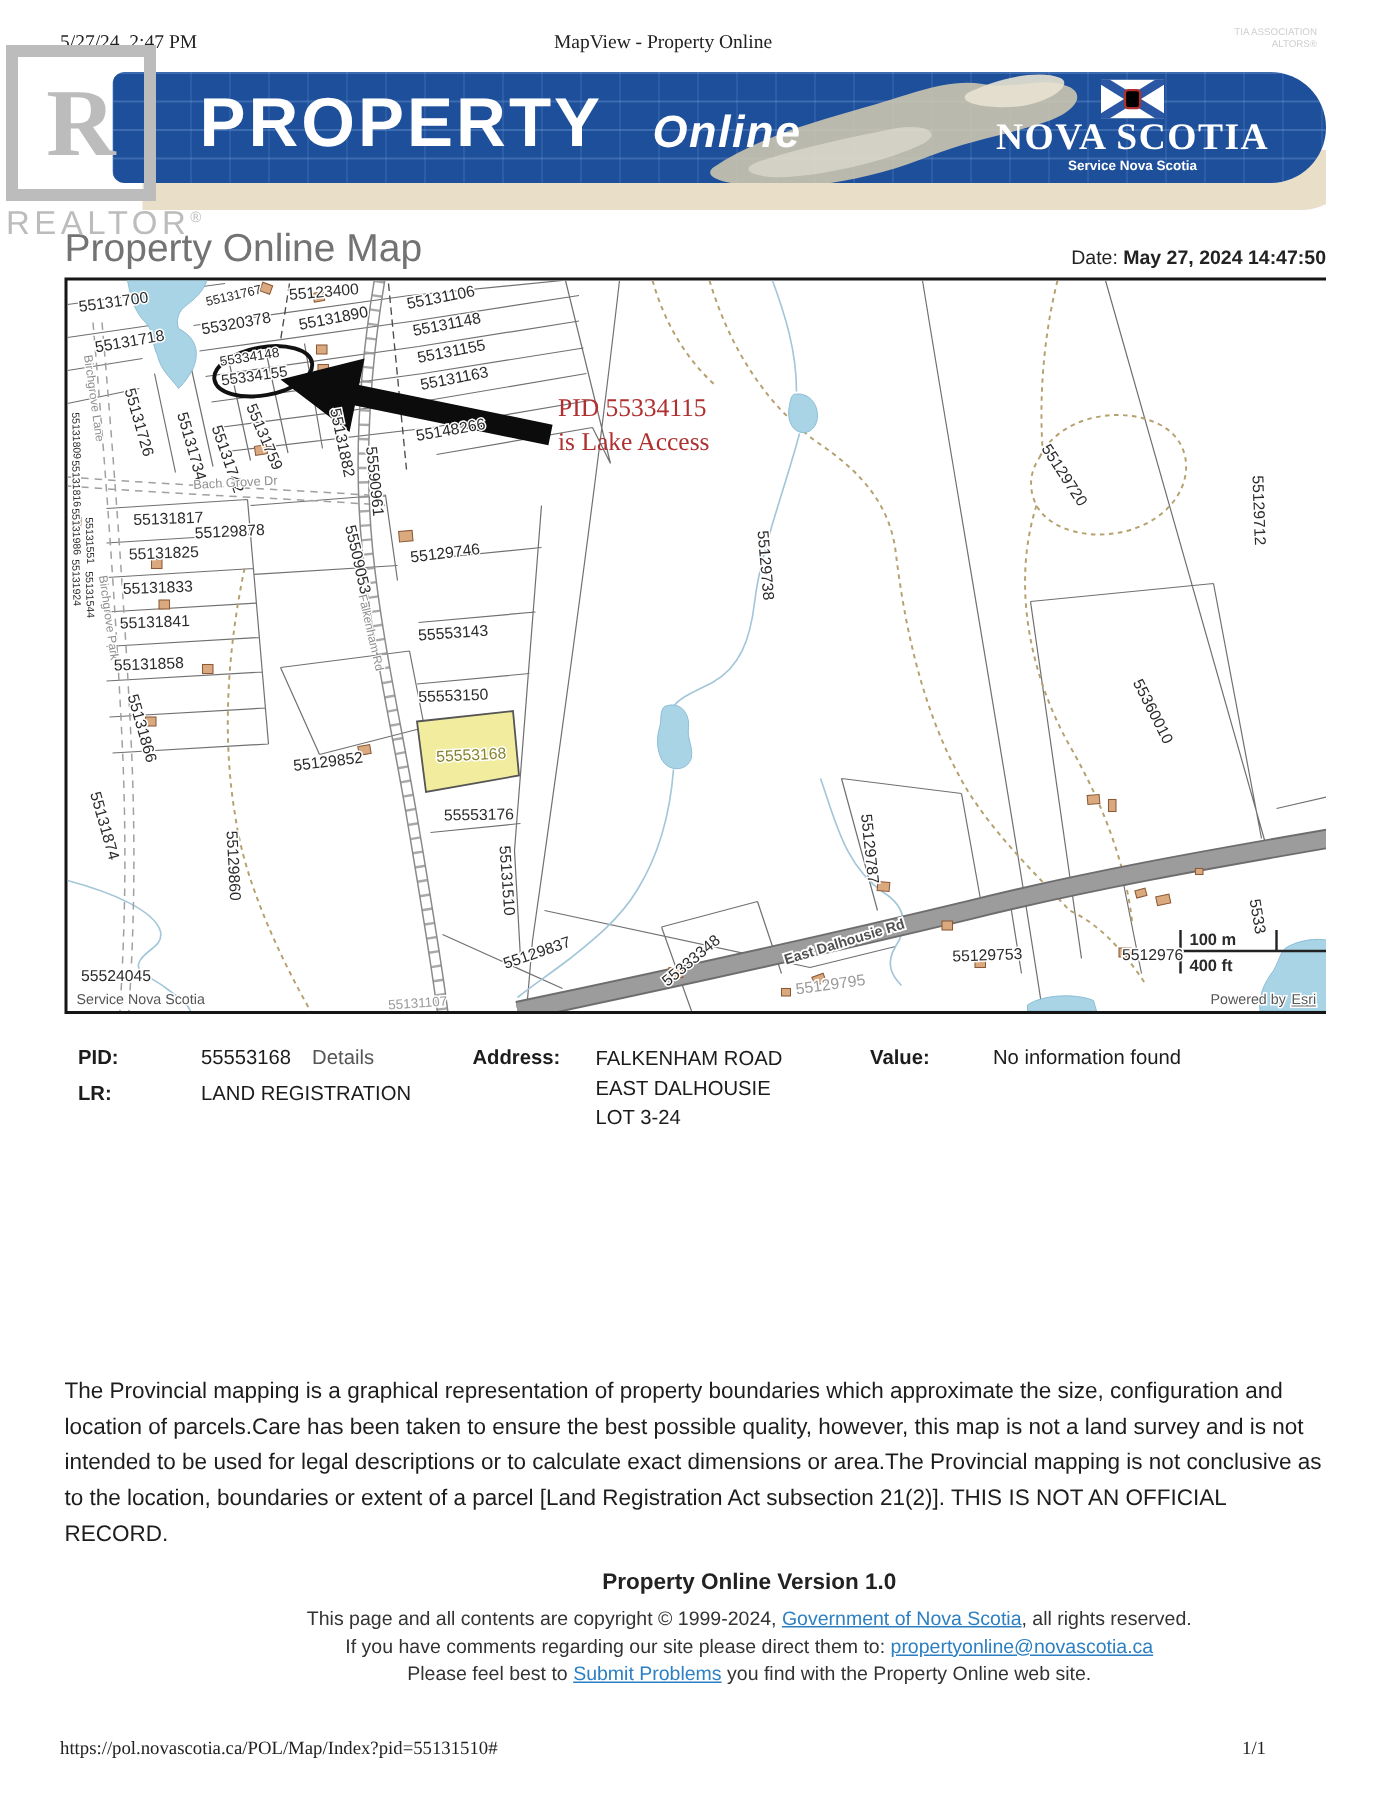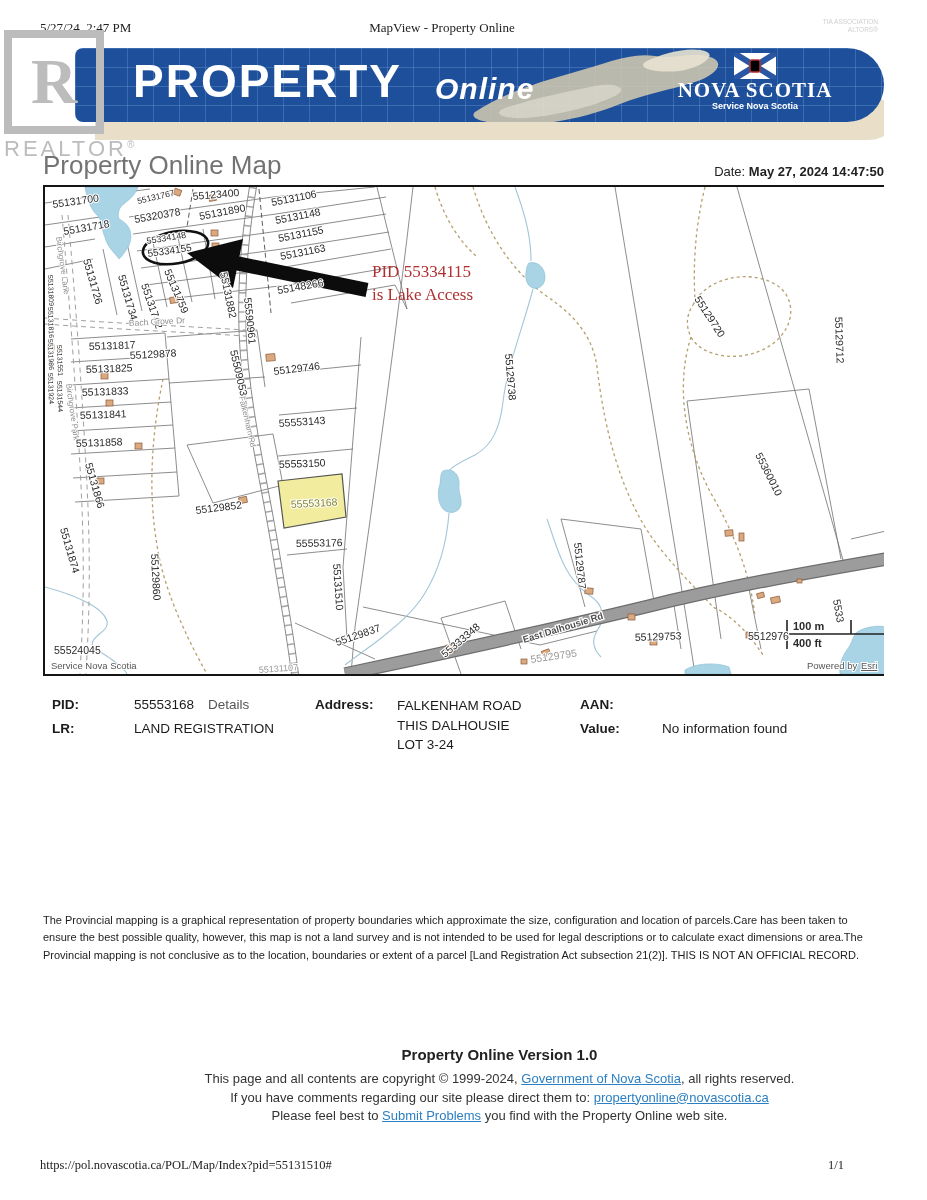--- a/index.html
+++ b/index.html
@@ -20,21 +20,21 @@
     background-image:linear-gradient(rgba(120,160,215,.35) 1px,transparent 1px),
       linear-gradient(90deg,rgba(120,160,215,.35) 1px,transparent 1px);
     background-size:26px 19px;overflow:hidden;}
   .brand{position:absolute;left:22px;top:10px;color:#fff;font-weight:bold;
     font-size:46px;letter-spacing:2px;line-height:1;padding-left:36px;}
   .brand2{position:absolute;left:360px;top:24px;color:#fff;font-style:italic;
     font-weight:bold;font-size:30px;letter-spacing:1px;}
   .ns-map{position:absolute;left:370px;top:-6px;}
   .ns-logo{position:absolute;right:34px;top:3px;width:190px;text-align:center;color:#fff;}
   .ns-flag{display:block;margin:2px auto 0;}
-  .ns-name{font-family:"Liberation Serif",serif;font-size:21px;letter-spacing:1px;
+  .ns-name{font-family:"Liberation Serif",serif;font-size:25px;letter-spacing:1px;
     font-weight:bold;line-height:1.05;}
   .ns-sub{font-size:9px;font-weight:bold;}
   .realtor{position:absolute;left:4px;top:30px;width:108px;color:#bcbcbc;}
   .realtor-box{width:84px;height:88px;border:8px solid #bcbcbc;display:flex;
     align-items:center;justify-content:center;
     font-family:"Liberation Serif",serif;font-weight:bold;font-size:64px;}
   .realtor-word{font-size:22px;letter-spacing:3px;margin-top:2px;}
   .nsar{position:absolute;right:6px;top:16px;color:#c4c4c4;width:118px;}
   .nsar-row{display:flex;align-items:flex-end;font-weight:bold;font-size:44px;line-height:.8;}
   .nsar-sub{font-size:6.5px;color:#cfcfcf;text-align:right;line-height:1.3;margin-top:2px;}
@@ -55,21 +55,21 @@
   .ml.red{fill:#b03030;font-family:"Liberation Serif",serif;stroke:none;}
   .esri{font-size:9.5px;fill:#555;paint-order:stroke;stroke:#fff;stroke-width:2px;}
   
   .details{position:absolute;top:696px;left:52px;width:832px;font-size:13.5px;}
   .dcol{position:absolute;top:0;}
   .drow{display:flex;margin-bottom:7px;line-height:17px;}
   .dlab{font-weight:bold;width:82px;flex:0 0 82px;}
   .dextra{color:#555;margin-left:14px;}
   .addr-lines div{line-height:19.5px;}
   
-  .disclaimer{position:absolute;top:901px;left:43px;width:838px;font-size:11px;
+  .disclaimer{position:absolute;top:901px;left:43px;width:838px;font-size:15px;
     line-height:1.58;color:#1d1d1d;}
   
   .site-footer{position:absolute;top:1044px;left:0;width:927px;text-align:center;
     font-size:13px;color:#333;line-height:1.45;margin-left:36px;}
   .sf-title{font-size:15px;font-weight:bold;color:#222;margin-bottom:4px;}
   .site-footer a{color:#2b7fc2;text-decoration:underline;cursor:pointer;}
 </style>
 </head>
 <body>
 
@@ -313,30 +313,26 @@
       <div class="drow">
         <span class="dlab">LR:</span>
         <span>LAND REGISTRATION</span>
       </div>
     </div>
     <div class="dcol" style="left:263px;width:262px;">
       <div class="drow">
         <span class="dlab">Address:</span>
         <span class="addr-lines">
           <div>FALKENHAM ROAD</div>
-          <div>THIS DALHOUSIE</div>
+          <div>EAST DALHOUSIE</div>
           <div>LOT 3-24</div>
         </span>
       </div>
     </div>
     <div class="dcol" style="left:528px;width:300px;">
-      <div class="drow">
-        <span class="dlab">AAN:</span>
-        <span></span>
-      </div>
       <div class="drow">
         <span class="dlab">Value:</span>
         <span>No information found</span>
       </div>
     </div>
   </div>
 
   <p class="disclaimer">The Provincial mapping is a graphical representation of property boundaries which approximate the size, configuration and location of parcels.Care has been taken to ensure the best possible quality, however, this map is not a land survey and is not intended to be used for legal descriptions or to calculate exact dimensions or area.The Provincial mapping is not conclusive as to the location, boundaries or extent of a parcel [Land Registration Act subsection 21(2)]. THIS IS NOT AN OFFICIAL RECORD.</p>
 
   <div class="site-footer">

